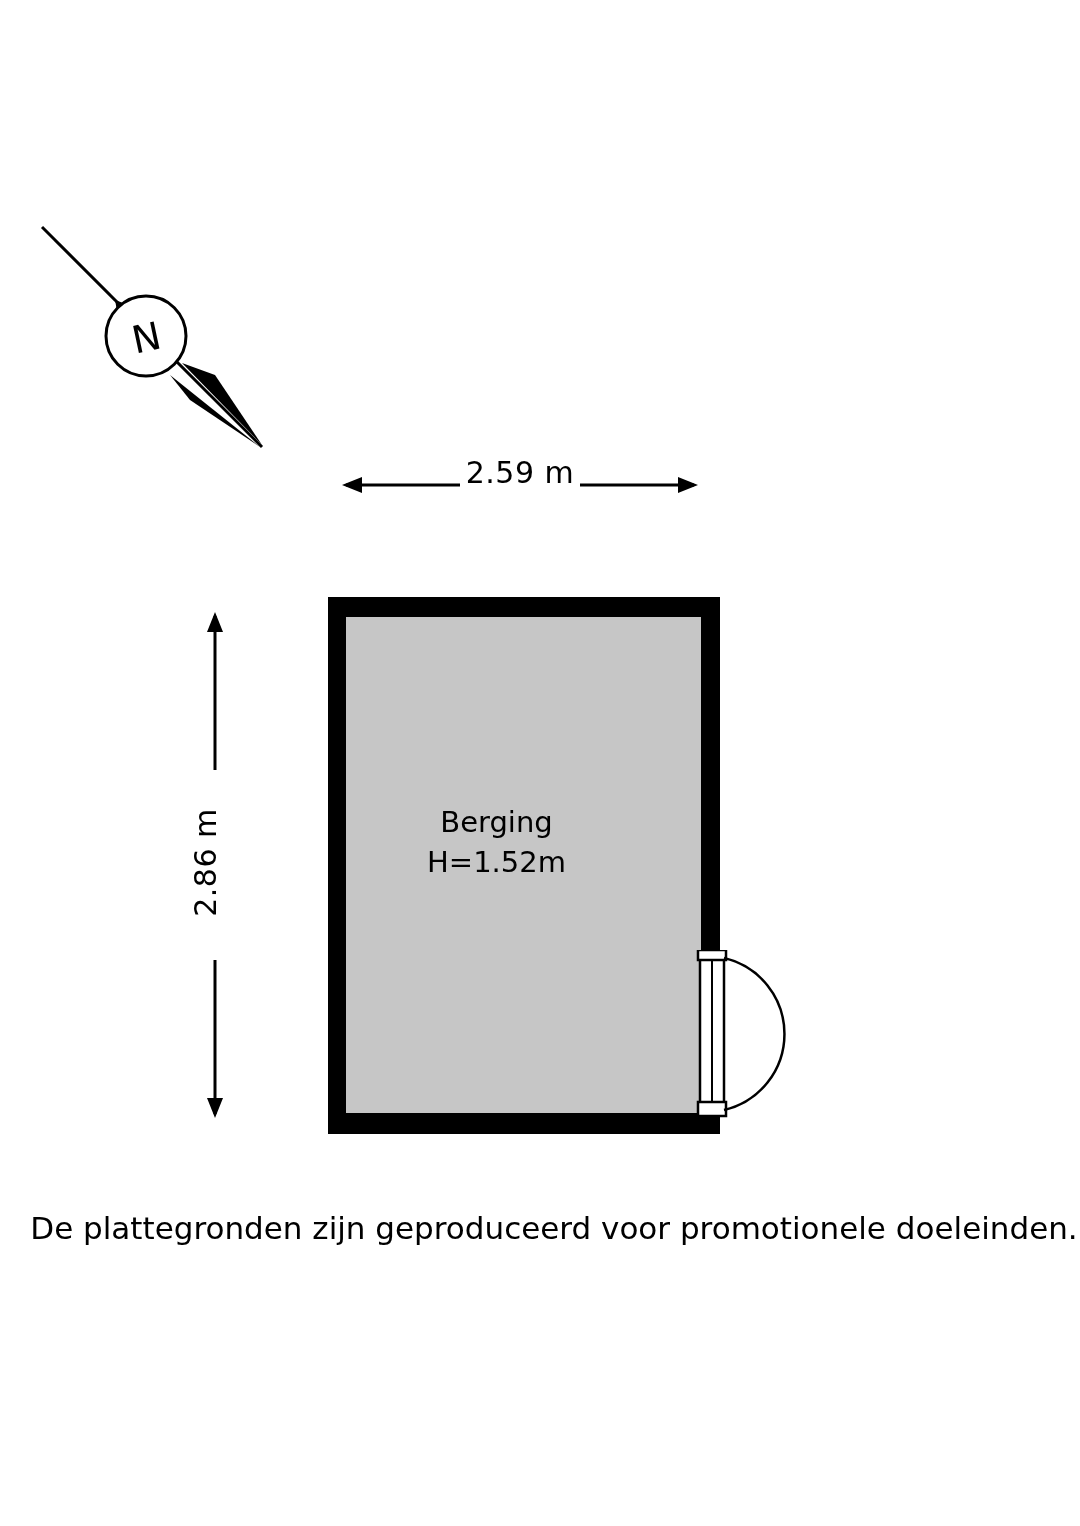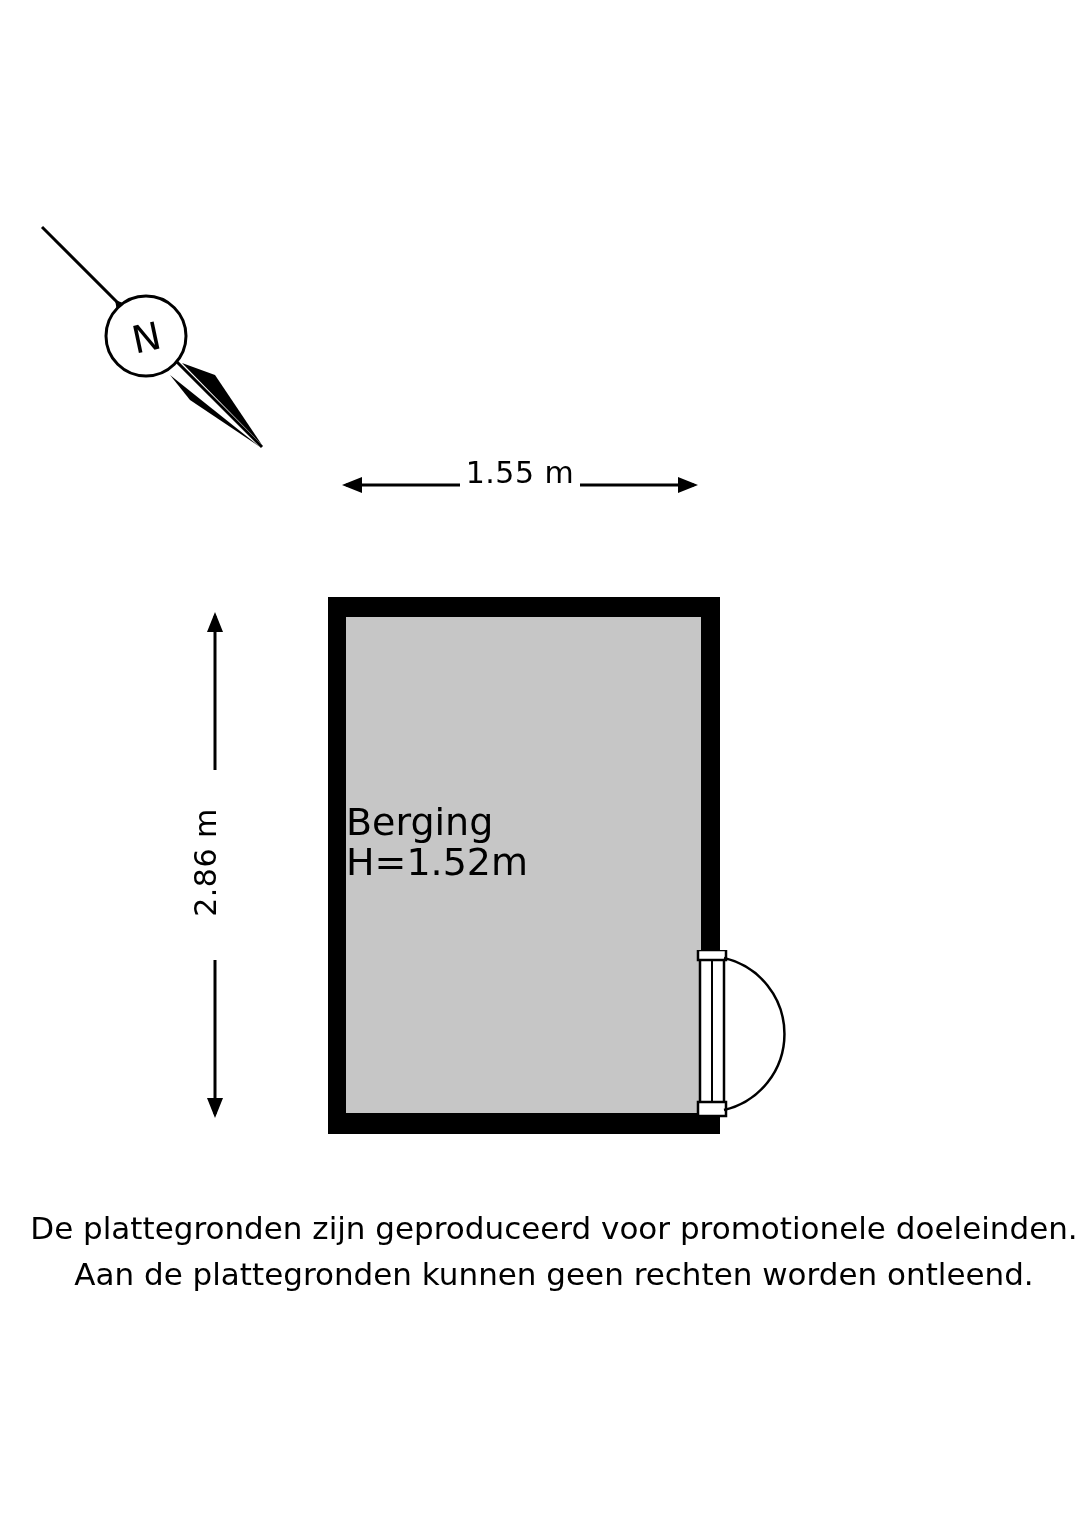--- a/index.html
+++ b/index.html
@@ -92,21 +92,22 @@
     top: 20px;
     width: 355px;
     height: 496px;
     background: #c6c6c6;
   }
   .room-label {
     position: absolute;
     left: 18px;
     top: 205px;
     width: 301px;
-    font-size: 38px;
+    text-align: center;
+    font-size: 29px;
     line-height: 40px;
     color: #000000;
   }
   .room-label .line2 {
     display: block;
   }
 
   
   .door {
     position: absolute;
@@ -154,21 +155,21 @@
     </svg>
   </div>
 
   <div class="dim-top">
     <svg width="360" height="60" viewBox="0 0 360 60" xmlns="http://www.w3.org/2000/svg" style="position:absolute;left:0;top:0;">
       <line x1="6" y1="30" x2="120" y2="30" stroke="#000000" stroke-width="3"></line>
       <polygon points="2,30 22,22 22,38" fill="#000000"></polygon>
       <line x1="240" y1="30" x2="354" y2="30" stroke="#000000" stroke-width="3"></line>
       <polygon points="358,30 338,22 338,38" fill="#000000"></polygon>
     </svg>
-    <div class="dim-top-label">1.55 m</div>
+    <div class="dim-top-label">2.59 m</div>
   </div>
 
   <div class="dim-left">
     <svg width="80" height="510" viewBox="0 0 80 510" xmlns="http://www.w3.org/2000/svg" style="position:absolute;left:0;top:0;">
       <line x1="30" y1="6" x2="30" y2="160" stroke="#000000" stroke-width="3"></line>
       <polygon points="30,2 22,22 38,22" fill="#000000"></polygon>
       <line x1="30" y1="350" x2="30" y2="504" stroke="#000000" stroke-width="3"></line>
       <polygon points="30,508 22,488 38,488" fill="#000000"></polygon>
     </svg>
     <div class="dim-left-label">2.86 m</div>
@@ -191,16 +192,15 @@
 
       <rect x="8" y="0" width="28" height="10" fill="#ffffff" stroke="#000000" stroke-width="2.5"></rect>
       <rect x="8" y="152" width="28" height="14" fill="#ffffff" stroke="#000000" stroke-width="2.5"></rect>
 
       <path d="M34 8 A 78 78 0 0 1 34 160" fill="none" stroke="#000000" stroke-width="2.5"></path>
     </svg>
   </div>
 
   <div class="disclaimer">
     <span>De plattegronden zijn geproduceerd voor promotionele doeleinden.</span>
-    <span>Aan de plattegronden kunnen geen rechten worden ontleend.</span>
   </div>
 
 </div>
 
 </body></html>

